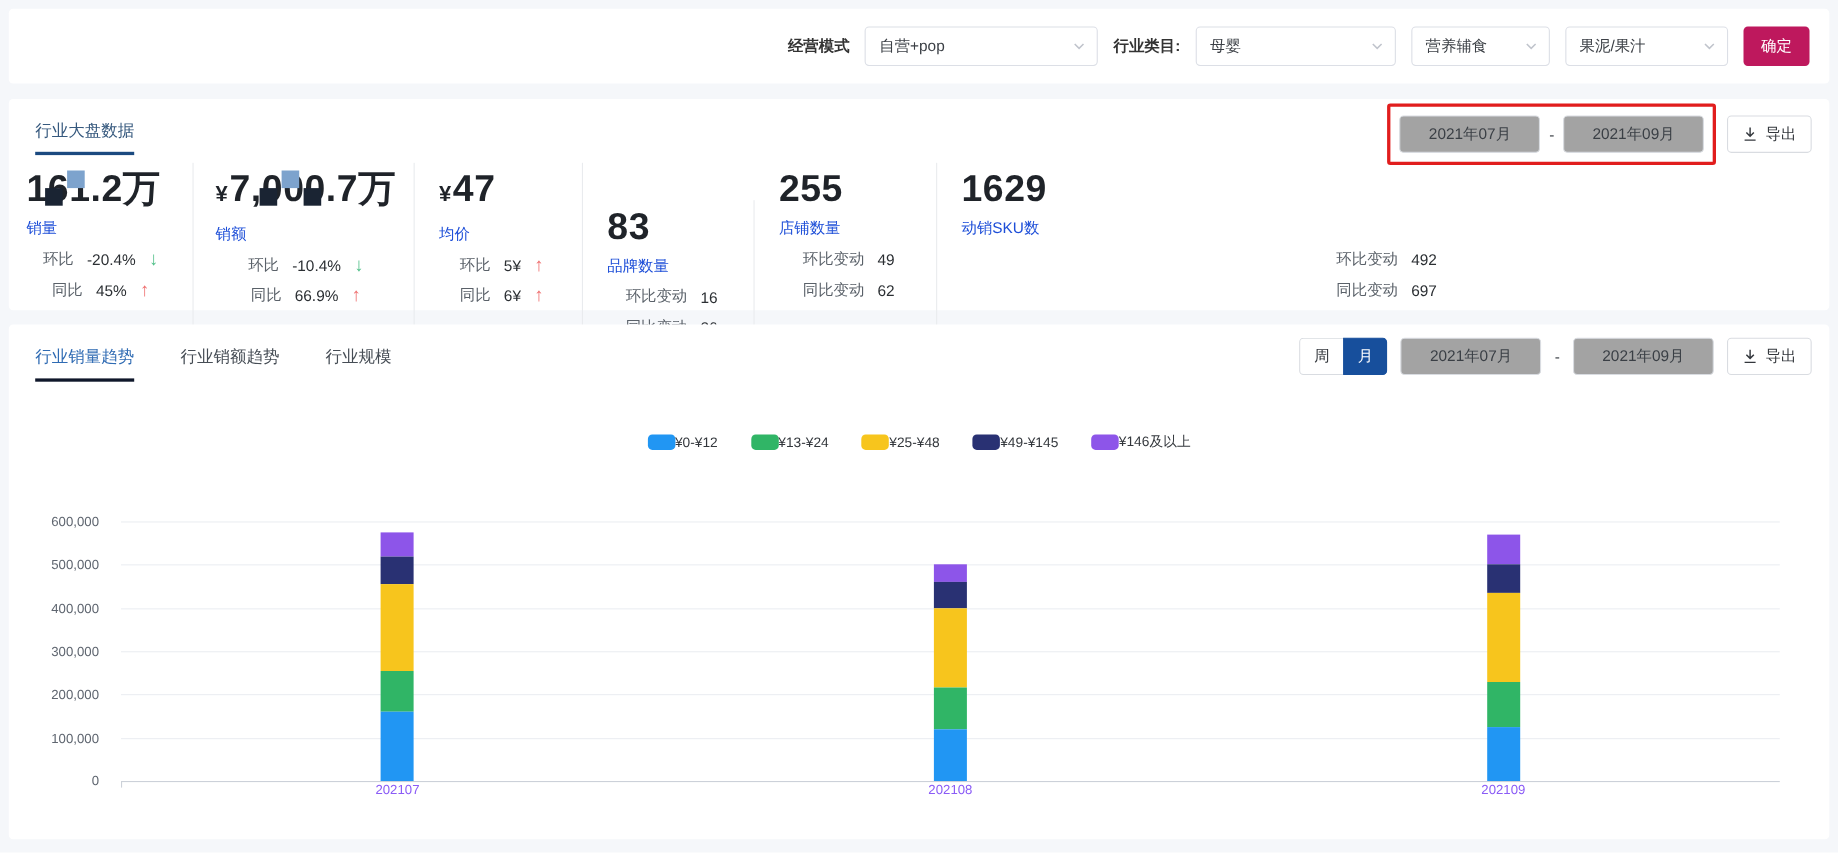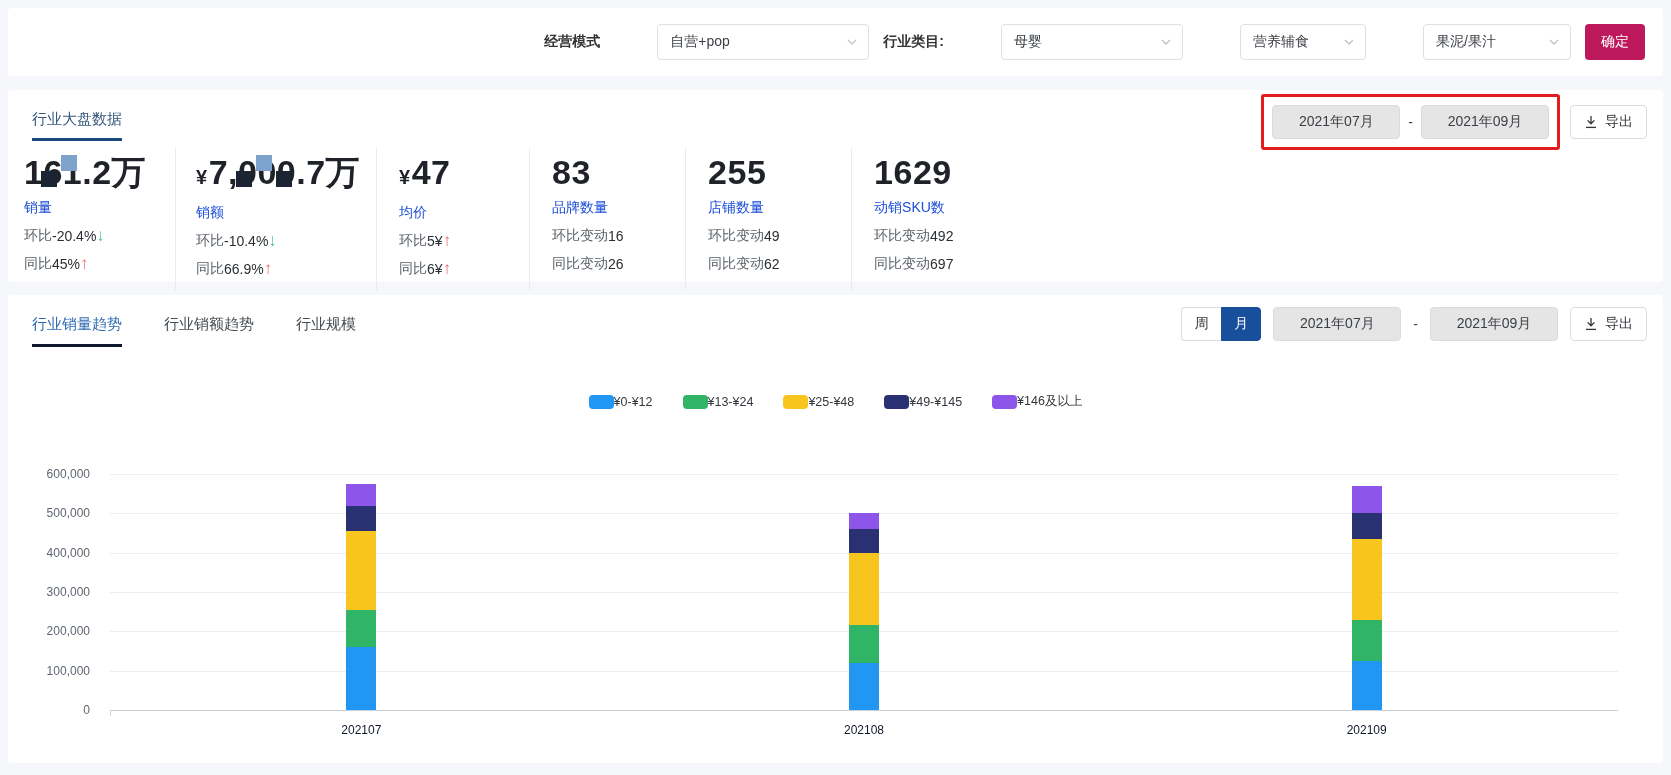--- a/index.html
+++ b/index.html
@@ -6,54 +6,54 @@
   body{width:1671px;height:775px;overflow:hidden;}
   .page{position:relative;width:1671px;height:775px;background:#f5f7fa;
         font-family:"Liberation Sans","DejaVu Sans",sans-serif;-webkit-font-smoothing:antialiased;}
   .card{position:absolute;left:8px;right:8px;background:#fff;border-radius:4px;}
   
   .topbar{top:8px;height:68px;display:flex;align-items:center;justify-content:flex-end;
           padding-right:18px;gap:14px;box-sizing:border-box;}
   .filter-controls{display:flex;align-items:center;gap:14px;}
   .flabel{font-size:14px;color:#333;font-weight:bold;white-space:nowrap;}
   .select{height:36px;border:1px solid #dcdfe6;border-radius:4px;display:flex;align-items:center;
-          justify-content:space-between;padding:0 10px 0 12px;background:#fff;box-sizing:border-box;cursor:pointer;margin-left:43px;}
+          justify-content:space-between;padding:0 10px 0 12px;background:#fff;box-sizing:border-box;cursor:pointer;}
   .sel0{width:212px}.sel1{width:182px}.sel2{width:126px}.sel3{width:148px}
   .selval{font-size:14px;color:#3c4046;}
   .confirm{height:36px;padding:0 16px;background:#be185d;color:#fff;border:none;border-radius:4px;
            font-size:14px;cursor:pointer;}
   
   .overview{top:90px;height:192px;}
   .ov-header{position:absolute;top:0;left:24px;right:16px;height:64px;display:flex;
              align-items:center;justify-content:space-between;}
   .section-title{font-size:15px;color:#36597e;padding-bottom:9px;border-bottom:3px solid #1b4a80;margin-top:6px;}
   .ov-controls{display:flex;align-items:center;gap:10px;}
   .annotation-box{display:flex;align-items:center;gap:8px;border:3px solid #e11d1d;border-radius:3px;padding:8px 8px;}
   .date-input{width:128px;height:34px;border:1px solid #d9dce1;border-radius:4px;display:flex;align-items:center;
-              justify-content:center;font-size:14px;color:#3a3f45;background:#e5e5e5;box-sizing:border-box;cursor:pointer;}
+              justify-content:center;font-size:14px;color:#3a3f45;background:#a3a3a3;box-sizing:border-box;cursor:pointer;}
   .date-sep{color:#3a3f45;font-size:14px;}
   .export-btn{height:34px;padding:0 13px;background:#fff;border:1px solid #d9dce1;border-radius:4px;
               display:flex;align-items:center;gap:7px;font-size:14px;color:#33373c;cursor:pointer;}
   
   .kpi-row{position:absolute;top:58px;left:0;right:0;display:flex;}
   .kpi-card{box-sizing:border-box;border-right:1px solid #e9ebee;padding:4px 16px 12px 16px;}
   .kpi-card:nth-child(1){flex:0 0 168px;}
   .kpi-card:nth-child(2){flex:0 0 161px;padding-left:20px;}
   .kpi-card:nth-child(3){flex:0 0 153px;padding-left:22px;}
-  .kpi-card:nth-child(4){flex:0 0 156px;padding-left:22px;}
+  .kpi-card:nth-child(4){flex:0 0 156px;padding-left:22px;margin-top:34px;}
   .kpi-card:nth-child(5){flex:0 0 166px;padding-left:22px;}
   .kpi-card:last-child{flex:1 1 auto;border-right:none;padding-left:22px;}
   .kpi-value{font-size:34px;color:#1f2329;font-weight:600;line-height:40px;white-space:nowrap;letter-spacing:.5px;}
   .yen{font-size:20px;font-weight:600;margin-right:1px;}
   .censored{position:relative;display:inline-block;}
   .sq{position:absolute;width:16px;height:16px;}
   .sq-dark{background:#1a2433;bottom:5px;}
   .sq-steel{background:#7da3cd;top:3px;}
   .kpi-label{margin-top:7px;font-size:14px;color:#1d4ed8;}
-  .kpi-metric{margin-top:9px;font-size:14px;color:#2b2f33;display:flex;align-items:center;height:19px;}
+  .kpi-metric{margin-top:9px;font-size:14px;color:#2b2f33;display:flex;align-items:center;gap:12px;height:19px;justify-content:center;}
   .mk{color:#5a6169;}
   .arrow{font-size:17px;font-weight:bold;line-height:14px;}
   .arrow.up{color:#ef7070;}
   .arrow.down{color:#52c08a;}
   
   .trend{top:295px;height:468px;}
   .trend-header{position:absolute;top:12px;left:24px;right:16px;display:flex;
                 justify-content:space-between;align-items:flex-start;}
   .tabs{display:flex;gap:42px;margin-top:8px;}
   .tab{font-size:15px;color:#464d55;padding-bottom:10px;cursor:pointer;}
@@ -70,21 +70,21 @@
   .swatch{width:25px;height:14px;border-radius:4px;}
   .legend-label{font-size:12.5px;color:#33373c;}
   .ylabels{position:absolute;left:0;top:179px;width:92px;height:236px;}
   .ylabel{position:absolute;right:10px;font-size:12px;color:#5f6670;text-align:right;white-space:nowrap;}
   .plot{position:absolute;left:102px;top:179px;width:1508px;height:236px;}
   .gridline{position:absolute;left:0;right:0;height:1px;background:#eceef2;}
   .gridline.zero{background:#ccd1d9;}
   .corner-tick{position:absolute;left:0;top:236px;width:1px;height:6px;background:#ccd1d9;}
   .bar{position:absolute;bottom:0;width:30px;display:flex;flex-direction:column-reverse;cursor:pointer;}
   .bar-seg{width:100%;}
-  .xlabel{position:absolute;top:249px;width:100px;text-align:center;font-size:12px;color:#0f172a;}
+  .xlabel{position:absolute;top:237px;width:100px;text-align:center;font-size:12px;color:#8b5cf6;}
 </style>
 </head>
 <body>
 
 <div class="page">
 
   <div class="card topbar">
     <div class="filter-controls">
         <span class="flabel">经营模式</span>
         <div class="select sel0">

